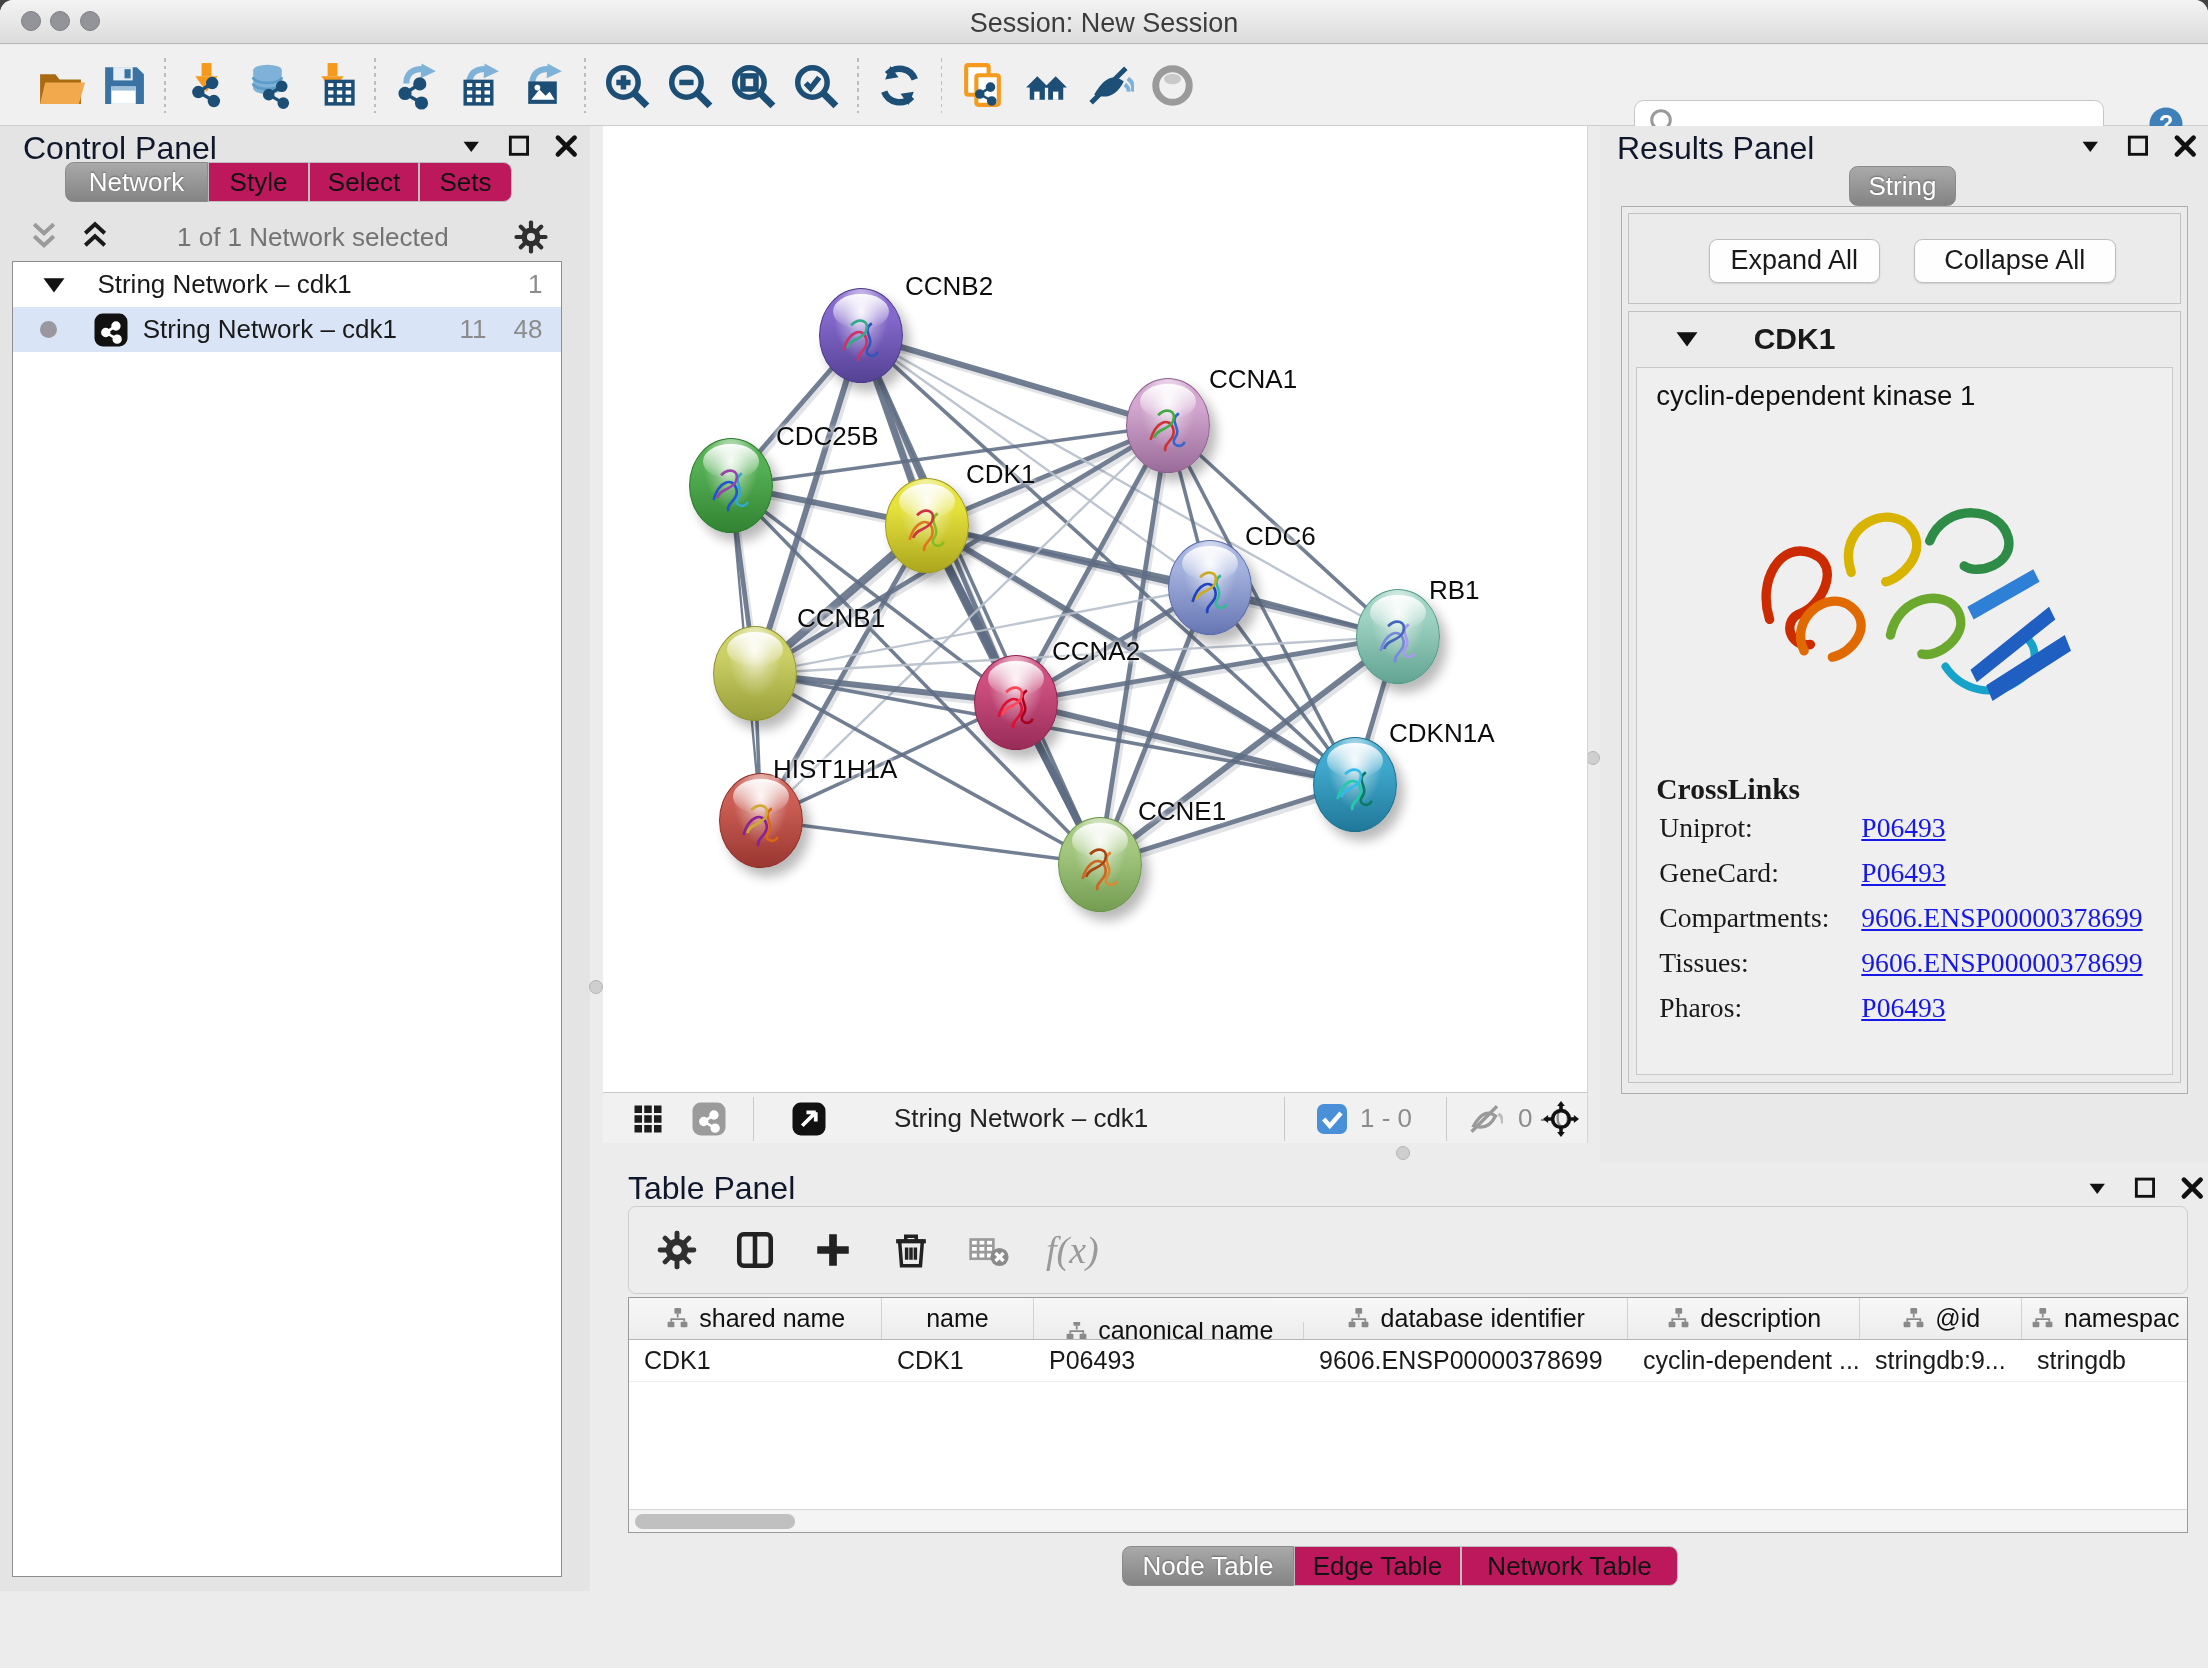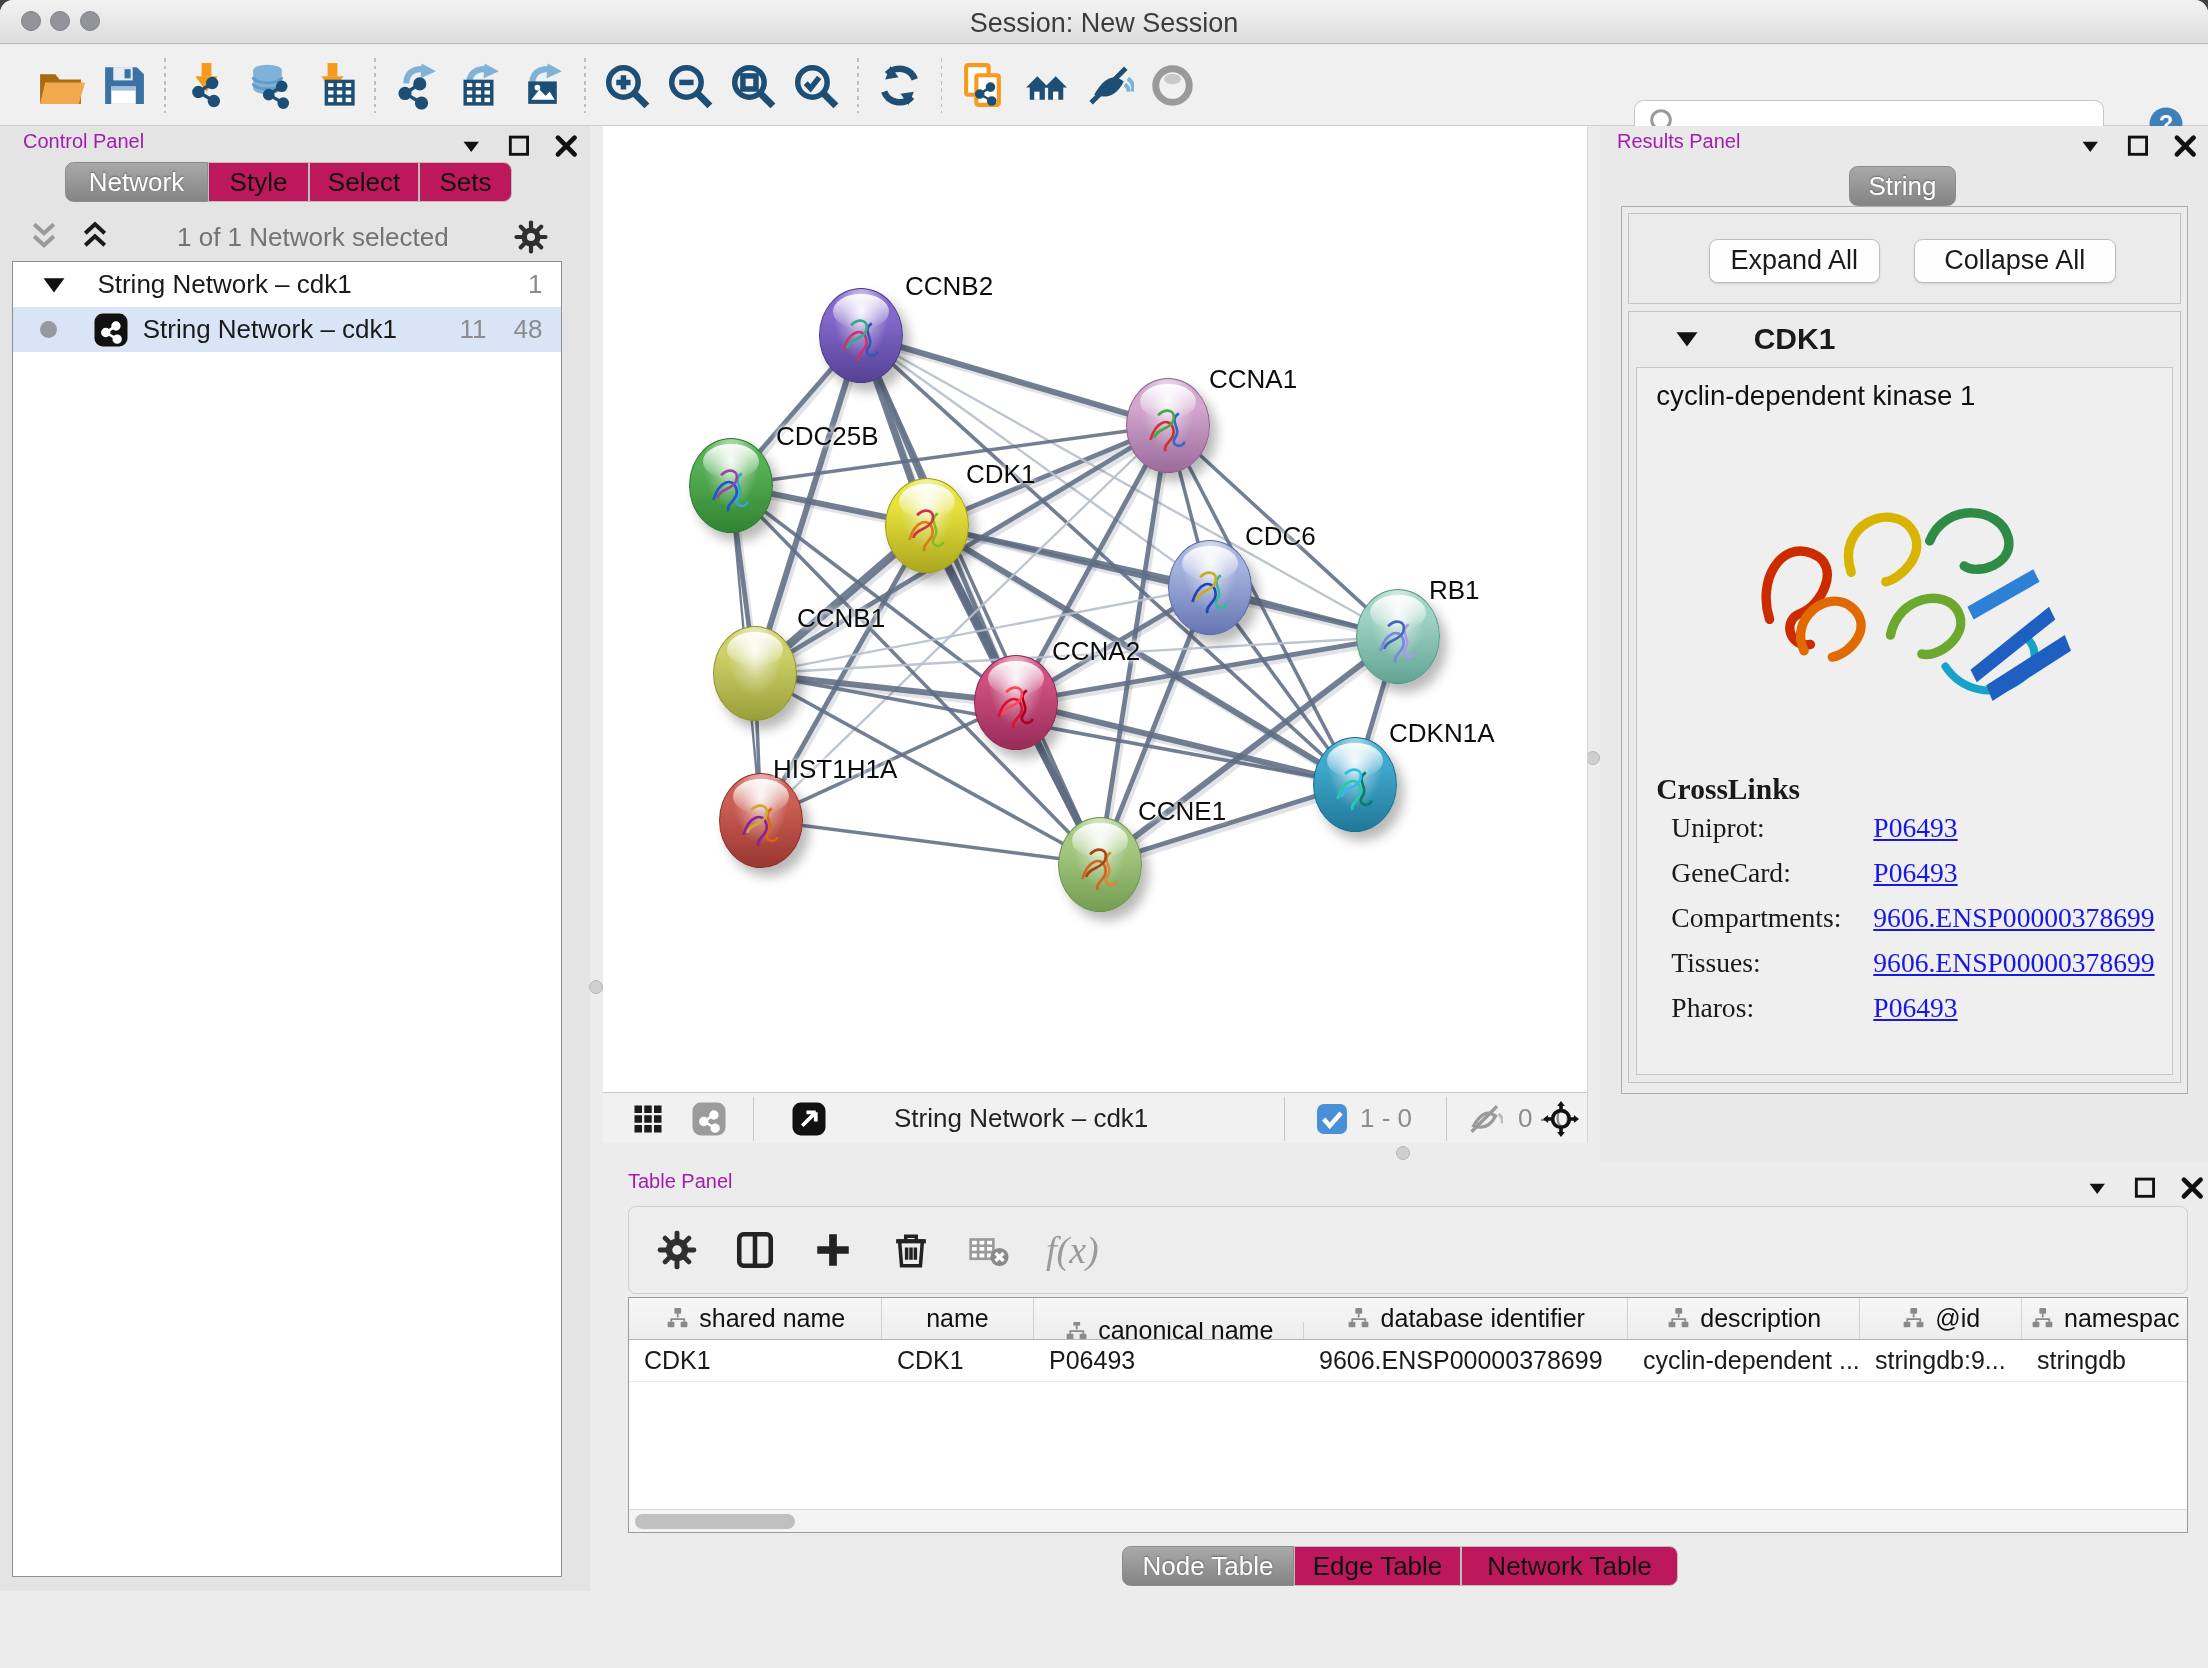--- a/index.html
+++ b/index.html
@@ -20,21 +20,21 @@
     border-bottom:1px solid #cdcdcd;display:flex;align-items:center;}
   .tbtn{width:63px;height:59px;display:flex;align-items:center;justify-content:center;flex:0 0 auto;}
   .tsep{width:1.9px;height:55px;margin:0 9.5px;flex:0 0 auto;
     background:repeating-linear-gradient(#bdbdbd 0 3.8px,transparent 3.8px 7.6px);}
   #search-box{position:absolute;left:1634px;top:55px;width:470px;height:46px;background:#fff;
     border:1.9px solid #c6c6c6;border-radius:9.5px;display:flex;align-items:center;padding-left:11.4px;}
   #search-input{border:none;outline:none;font-size:25px;flex:1;margin-left:7.6px;background:transparent;
     font-family:"Liberation Sans",sans-serif;}
   #help-btn{position:absolute;left:2142px;top:55px;width:48px;height:48px;}
   
-  .panel-title{font-size:20px;color:#a21caf;text-align:center;}
+  .panel-title{font-size:32px;color:#0f172a;text-align:center;}
   .panel-hicons{position:absolute;top:5.7px;display:flex;gap:19px;align-items:center;}
   .phicon{width:28.5px;height:28.5px;display:flex;align-items:center;justify-content:center;}
   .tab{height:40px;border:1px solid #bdbdbd;background:#be185d;color:#111;font-size:26px;
     display:flex;align-items:center;justify-content:center;}
   .tab.active{background:linear-gradient(#a9a9a9,#848484);color:#fff;border-color:#8a8a8a;
     text-shadow:0 -1px 1.9px rgba(0,0,0,.35);}
   .rfirst{border-radius:8.6px 0 0 8.6px;} .rlast{border-radius:0 8.6px 8.6px 0;} .rall{border-radius:8.6px;}
   
   #control-panel{position:absolute;left:0;top:126px;width:590px;height:1465px;background:#e4e4e4;}
   #cp-tabs{position:absolute;left:65px;top:36px;display:flex;}
@@ -72,21 +72,21 @@
     box-shadow:0 1px 1.9px rgba(0,0,0,.12);}
   #rp-section{border:1px solid #c2c2c2;margin-top:7.6px;height:772px;position:relative;}
   #rp-sec-head{height:53px;display:flex;align-items:center;}
   #rp-entry-name{font-size:30px;font-weight:bold;margin-left:49px;}
   #rp-content{position:absolute;left:7.6px;top:55px;right:7.6px;bottom:7.6px;border:1px solid #c8c8c8;
     background:#efefef;padding:11.4px 0 0 19px;}
   #rp-desc{font-size:27.6px;color:#111;}
   #crosslinks{font-family:"Liberation Serif","DejaVu Serif",serif;margin-top:25px;}
   #cl-title{font-size:29.5px;font-weight:bold;}
   .clrow{display:flex;height:45px;align-items:center;font-size:27.6px;}
-  .clrow .cl-label{width:202px;margin-left:15px;}
+  .clrow .cl-label{width:202px;margin-left:3px;}
   .clrow a{color:#1717e6;text-decoration:underline;}
   
   #table-panel{position:absolute;left:603px;top:1162px;width:1605px;height:428px;background:#ececec;}
   #tp-toolbar{position:absolute;left:25px;top:44px;width:1560px;height:88px;background:#ededed;
     border:1px solid #cdcdcd;border-radius:7.6px;display:flex;align-items:center;gap:36px;padding-left:27px;}
   #tp-table{position:absolute;left:25px;top:135px;width:1560px;height:236px;background:#fff;
     border:1px solid #9a9a9a;overflow:hidden;}
   #tp-head{display:flex;height:42px;background:linear-gradient(#f7f7f7,#ededed);
     border-bottom:1.9px solid #b5b5b5;}
   .th{display:flex;align-items:center;gap:9.5px;font-size:25px;color:#111;justify-content:center;

